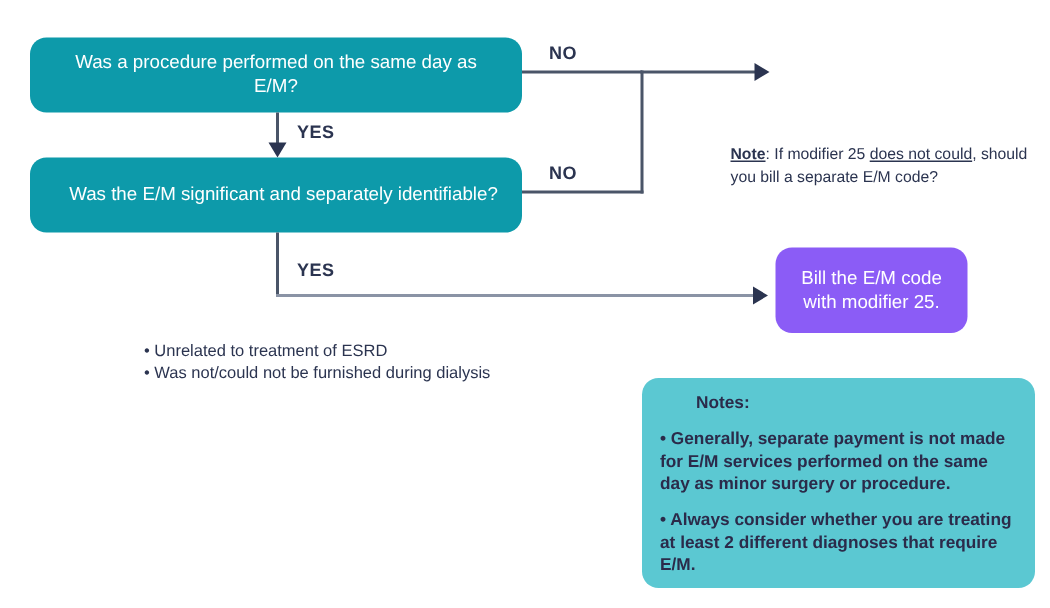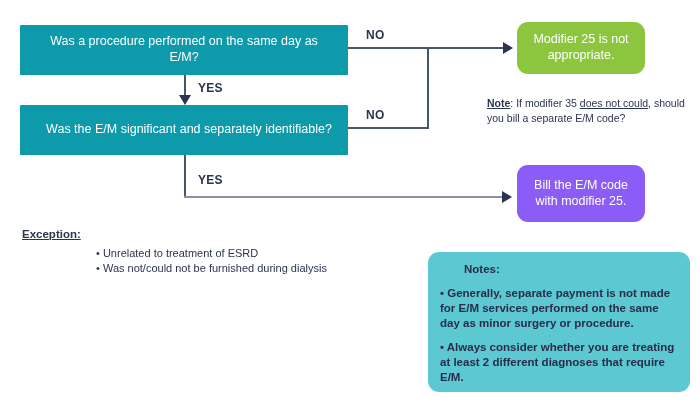--- a/index.html
+++ b/index.html
@@ -25,21 +25,21 @@
     box-sizing: border-box;
     display: flex;
     align-items: center;
     justify-content: center;
     text-align: center;
     color: #ffffff;
     line-height: 1.25;
   }
   .node-teal {
     background: #0D9AAA;
-    border-radius: 1px;
+    border-radius: 11px;
     font-size: 12.5px;
     padding: 4px 14px;
   }
   .node-green {
     background: #8CC63F;
     border-radius: 11px;
     font-size: 12.5px;
     padding: 4px 12px;
   }
   .node-purple {
@@ -173,34 +173,30 @@
 
   <div class="line-h" style="left:348px; top:127px; width:81px;"></div>
   <div class="line-v" style="left:427px; top:47px; height:82px;"></div>
   <div class="edge-label" style="left:366px; top:108px;">NO</div>
 
   <div class="line-v" style="left:184px; top:155px; height:43px;"></div>
   <div class="line-h line-gray" style="left:184px; top:196px; width:322px;"></div>
   <div class="arrowhead-right" style="left:502px; top:191px;"></div>
   <div class="edge-label" style="left:198px; top:173px;">YES</div>
 
-  <div class="node node-green" id="green">
-    <span>Modifier 25 is not appropriate.</span>
-  </div>
 
   <div class="node node-purple" id="purple">
     <span>Bill the E/M code with modifier 25.</span>
   </div>
 
   <div id="side-note">
-    <span class="b u">Note</span><span>: If modifier 35 </span><span class="u">does not could</span><span>, should you bill a separate E/M code?</span>
+    <span class="b u">Note</span><span>: If modifier 25 </span><span class="u">does not could</span><span>, should you bill a separate E/M code?</span>
   </div>
 
   <div id="exception">
-    <div class="exc-title">Exception:</div>
     <div class="exc-l2">• Unrelated to treatment of ESRD</div>
     <div class="exc-l2">• Was not/could not be furnished during dialysis</div>
   </div>
 
   <div id="notes-panel">
     <div class="notes-title">Notes:</div>
     <p>• Generally, separate payment is not made for E/M services performed on the same day as minor surgery or procedure.</p>
     <p>• Always consider whether you are treating at least 2 different diagnoses that require E/M.</p>
   </div>
 

